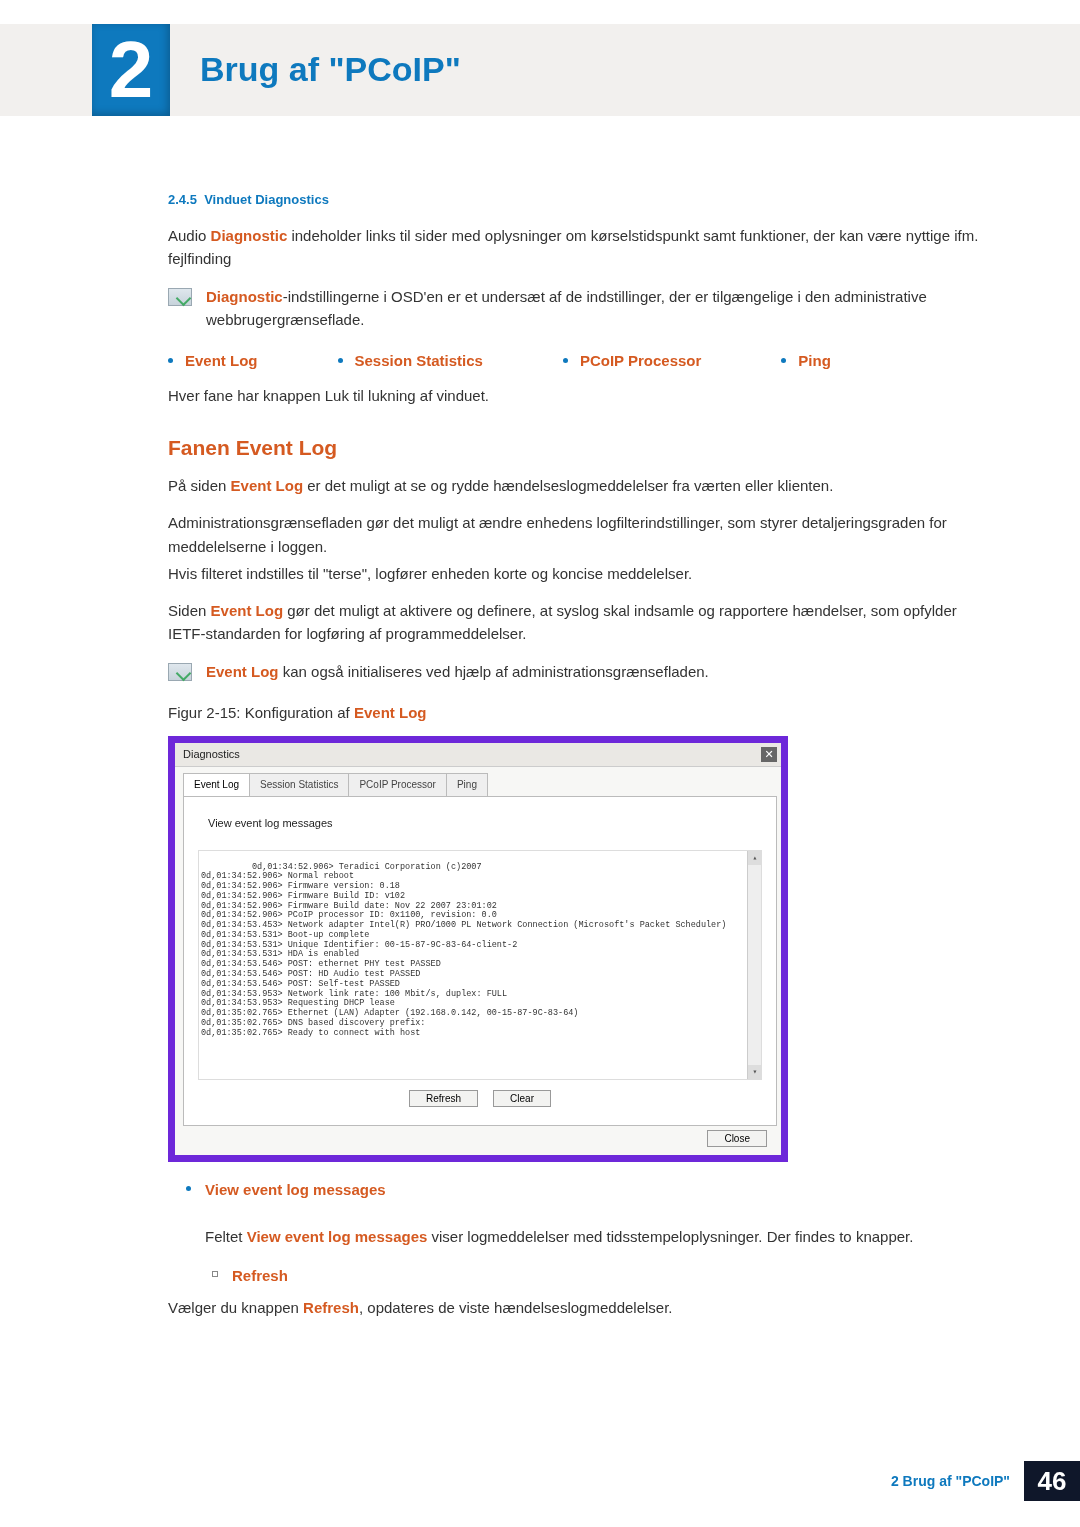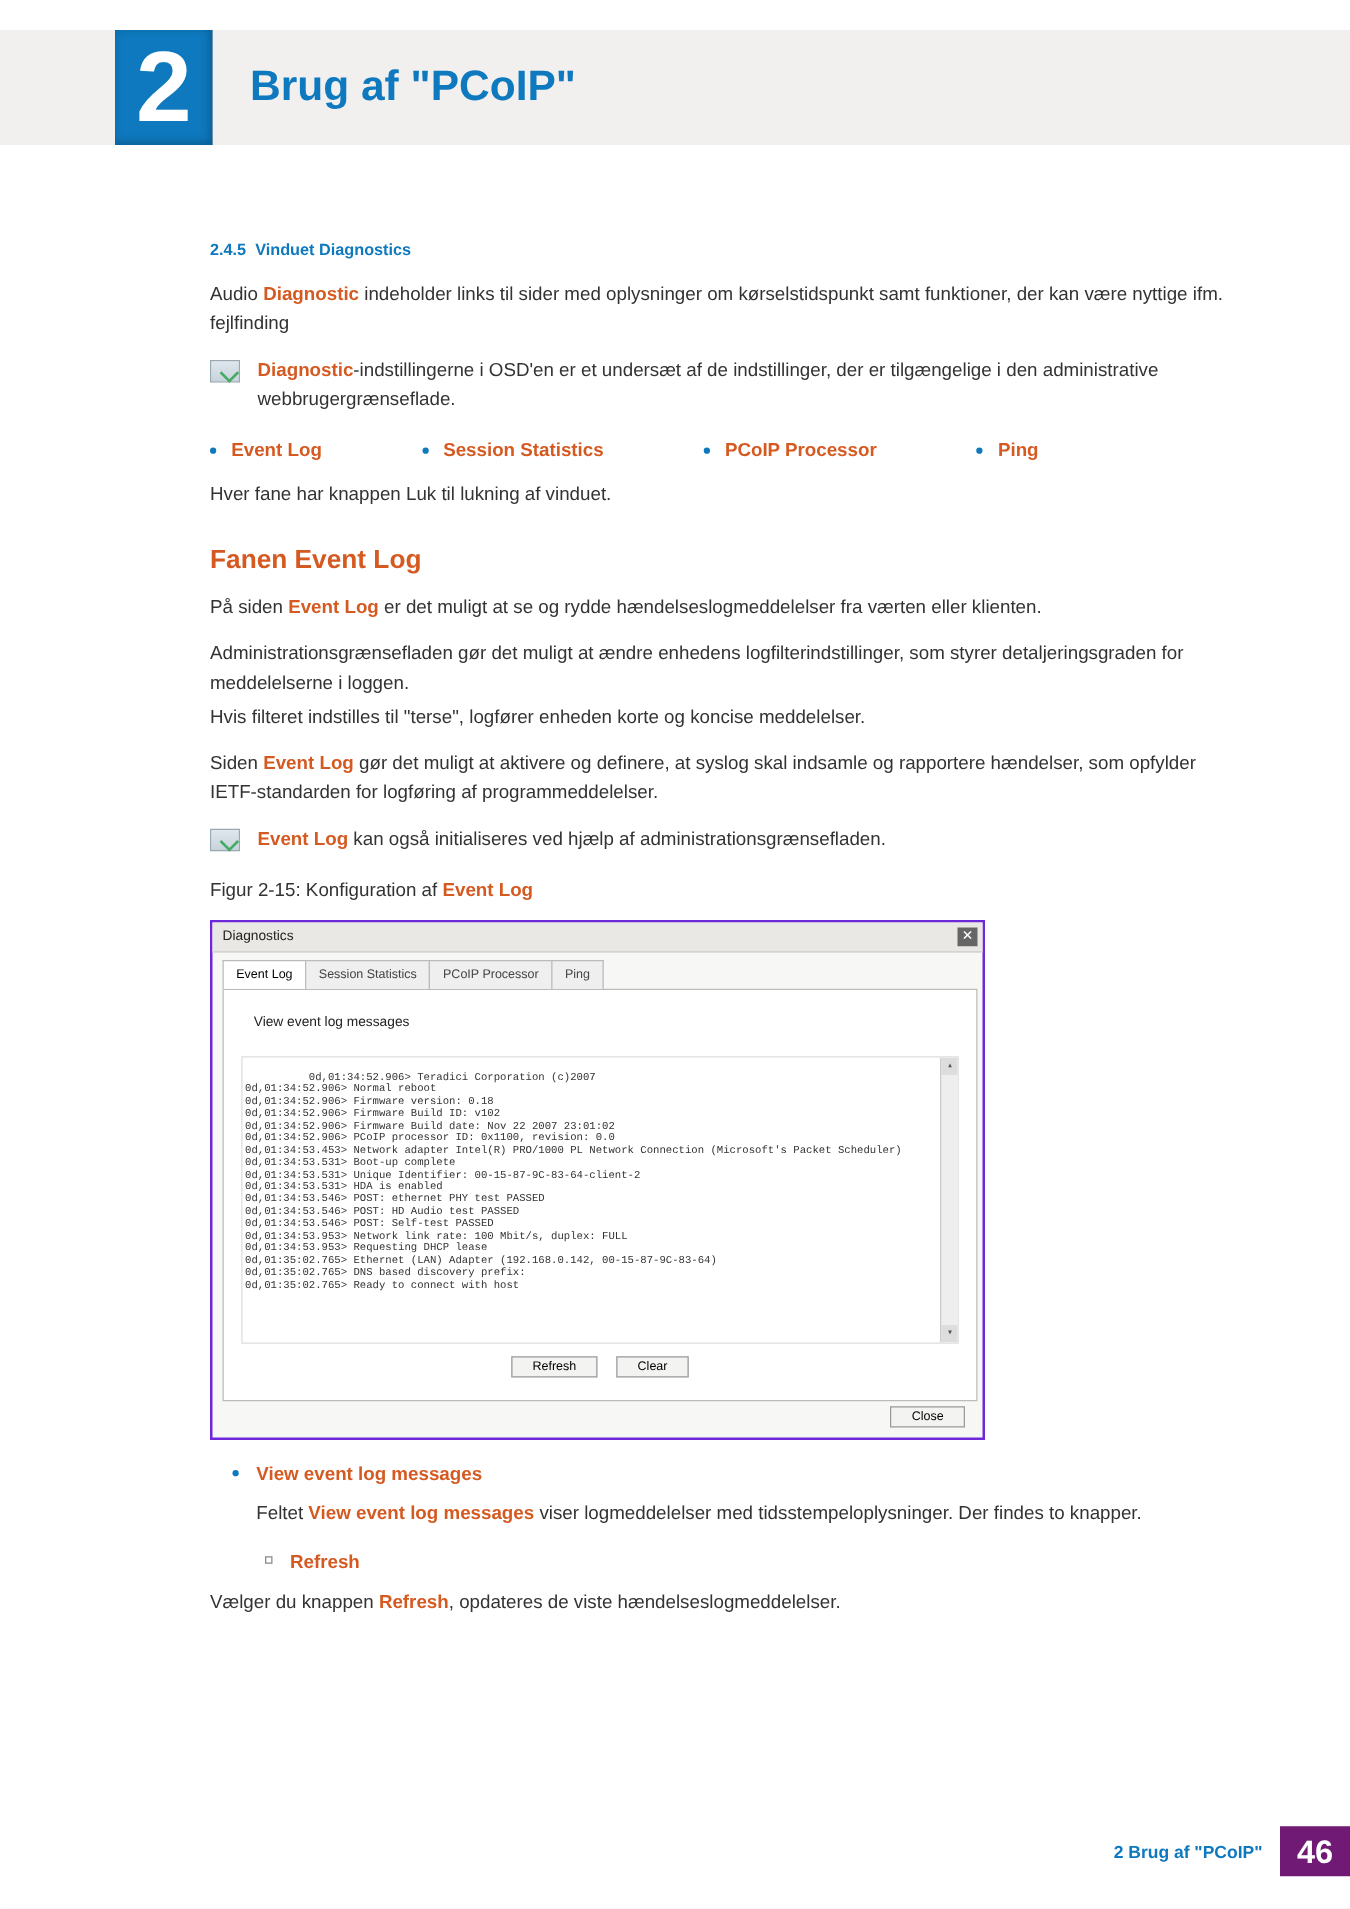--- a/index.html
+++ b/index.html
@@ -90,27 +90,27 @@
     content: ""; width: 5px; height: 5px; border-radius: 50%; background: #0e79be;
     margin-right: 12px;
   }
   .tabs li span { color: #d55a21; font-weight: 700; }
   .fig-caption { margin: 16px 0 12px; }
   .bullet-row { display: flex; align-items: flex-start; margin-top: 16px; margin-left: 18px; }
   .bullet-row .dot { width:5px;height:5px;border-radius:50%;background:#0e79be;margin-right:14px;margin-top:8px;flex:none; }
   .sub-bullet-row { display: flex; align-items: flex-start; margin-top: 16px; margin-left: 44px; }
   .sub-bullet-row .sq { width:6px;height:6px;border:1px solid #888;margin-right:14px;margin-top:7px;flex:none; }
   .bullet-label { color:#d55a21; font-weight:700; margin-bottom:4px; display:block; }
-  .indented-para { margin-left: 37px; margin-top: 4px; }
+  .indented-para { margin-left: 37px; margin-top: 20px; }
   .indented-para2 { margin-top: 4px; }
 
   
   .dlg {
     width: 620px;
-    border: 2px solid #6d28d9;
+    border: 7px solid #6d28d9;
     margin: 4px 0 4px 0;
     font-family: Tahoma, Arial, sans-serif;
     font-size: 11px;
     color: #222;
     background: #f7f7f5;
   }
   .dlg-title {
     background: #eae8e4;
     display: flex; justify-content: space-between; align-items: center;
     padding: 3px 4px 3px 8px;
@@ -167,21 +167,21 @@
     display: flex;
     align-items: center;
   }
   .footer-text {
     color: #0e79be;
     font-size: 14px;
     margin-right: 14px;
     font-weight: 600;
   }
   .footer-num {
-    background: #701a75;
+    background: #0f172a;
     color: #fff;
     width: 56px;
     height: 40px;
     font-size: 26px;
     font-weight: 700;
     text-align: center;
     line-height: 40px;
   }
 </style>
 </head>

